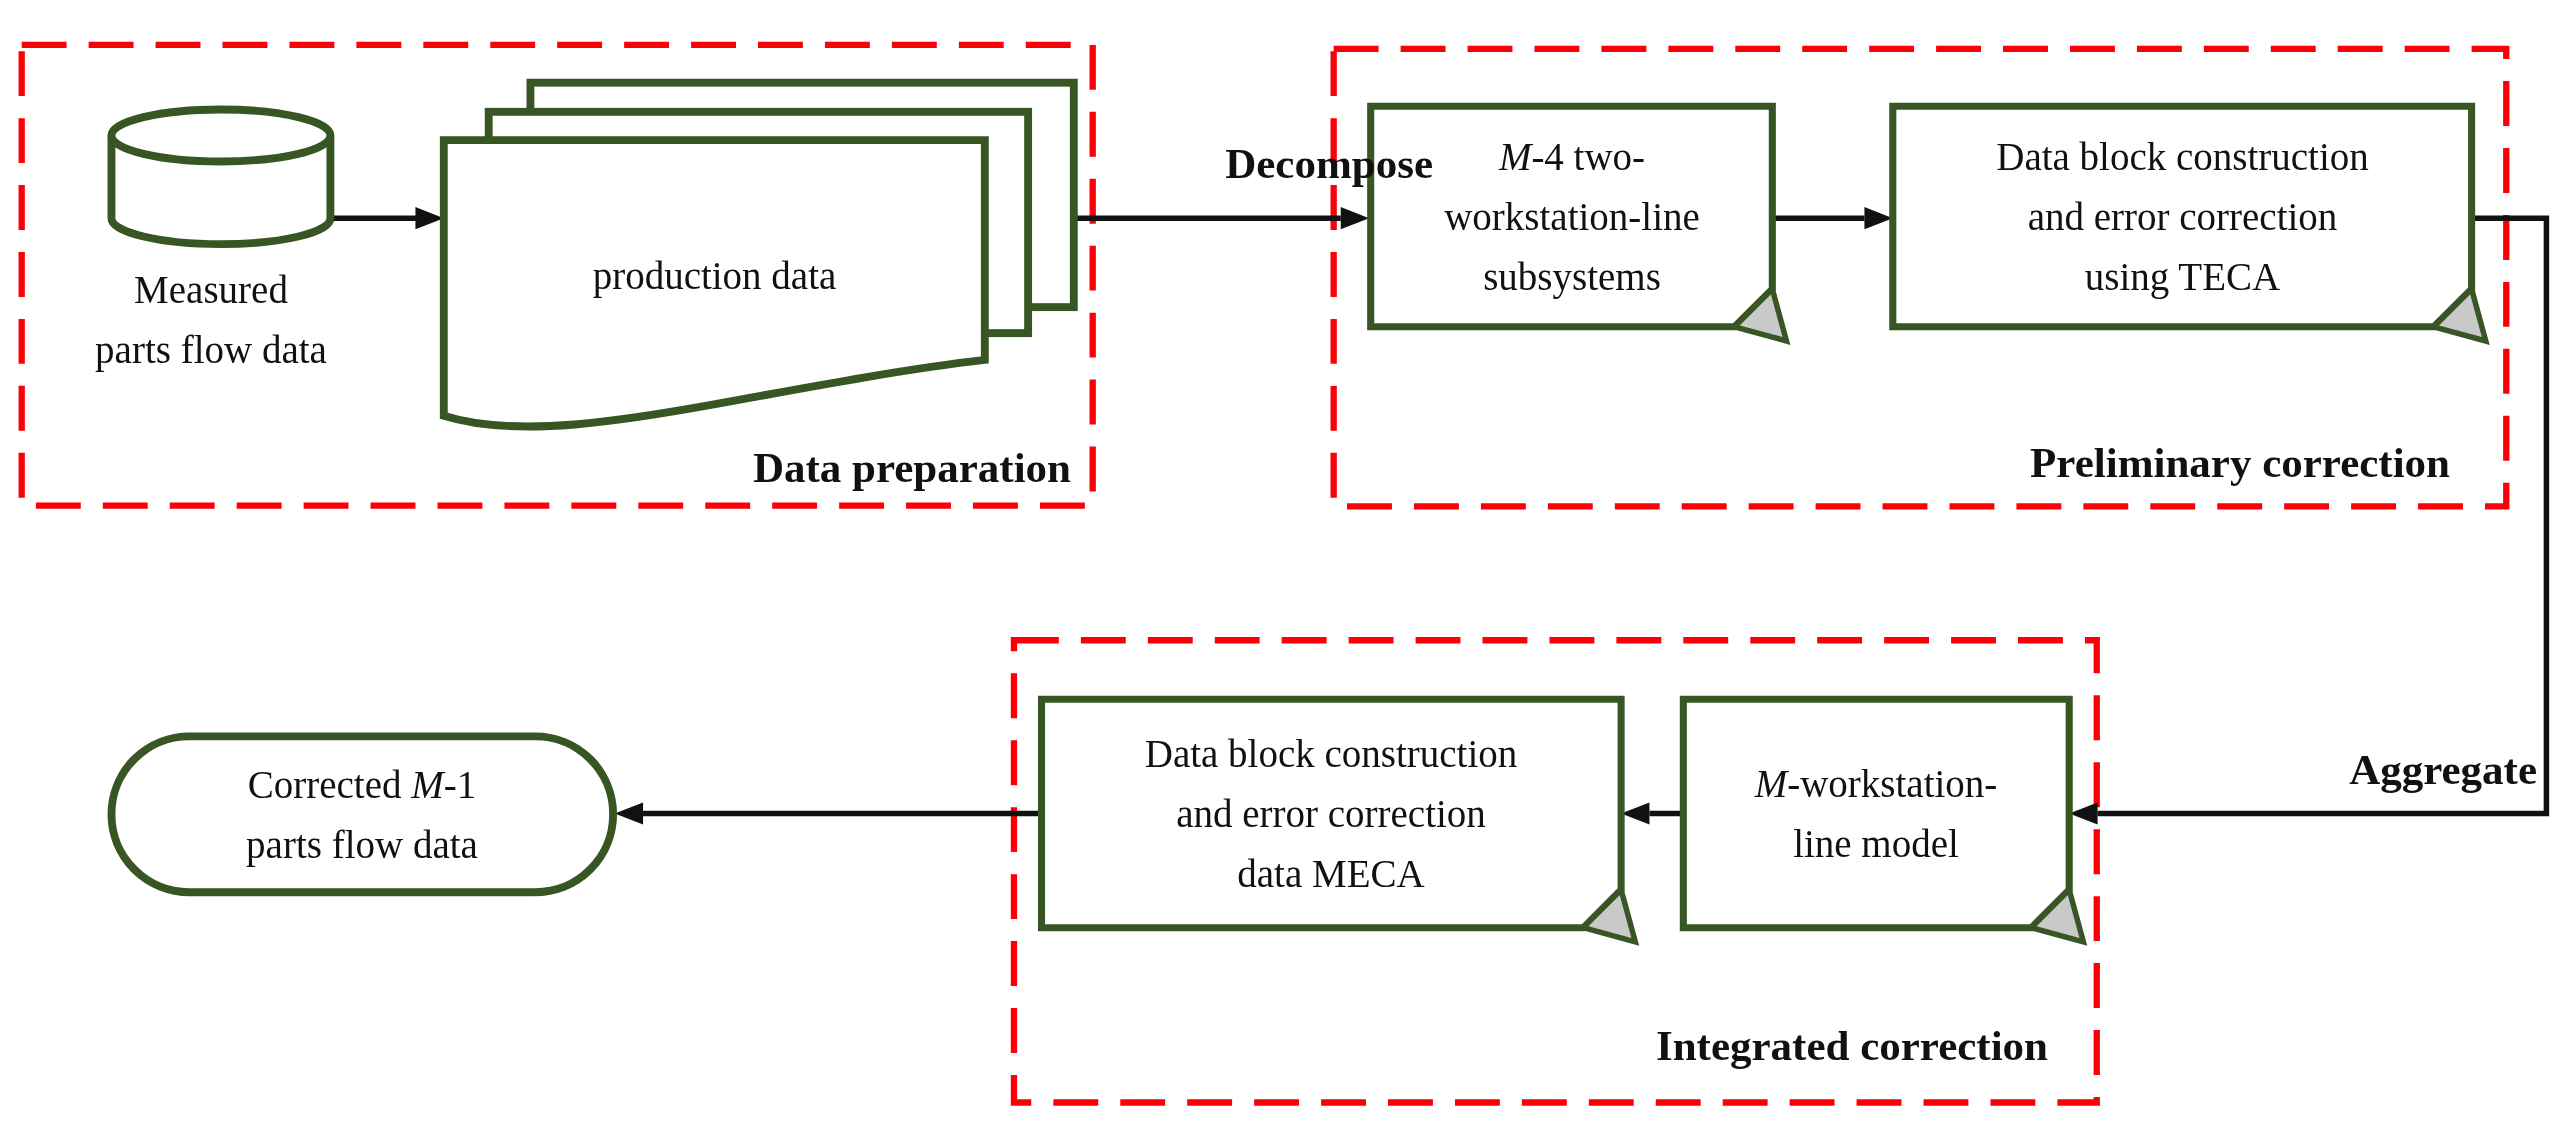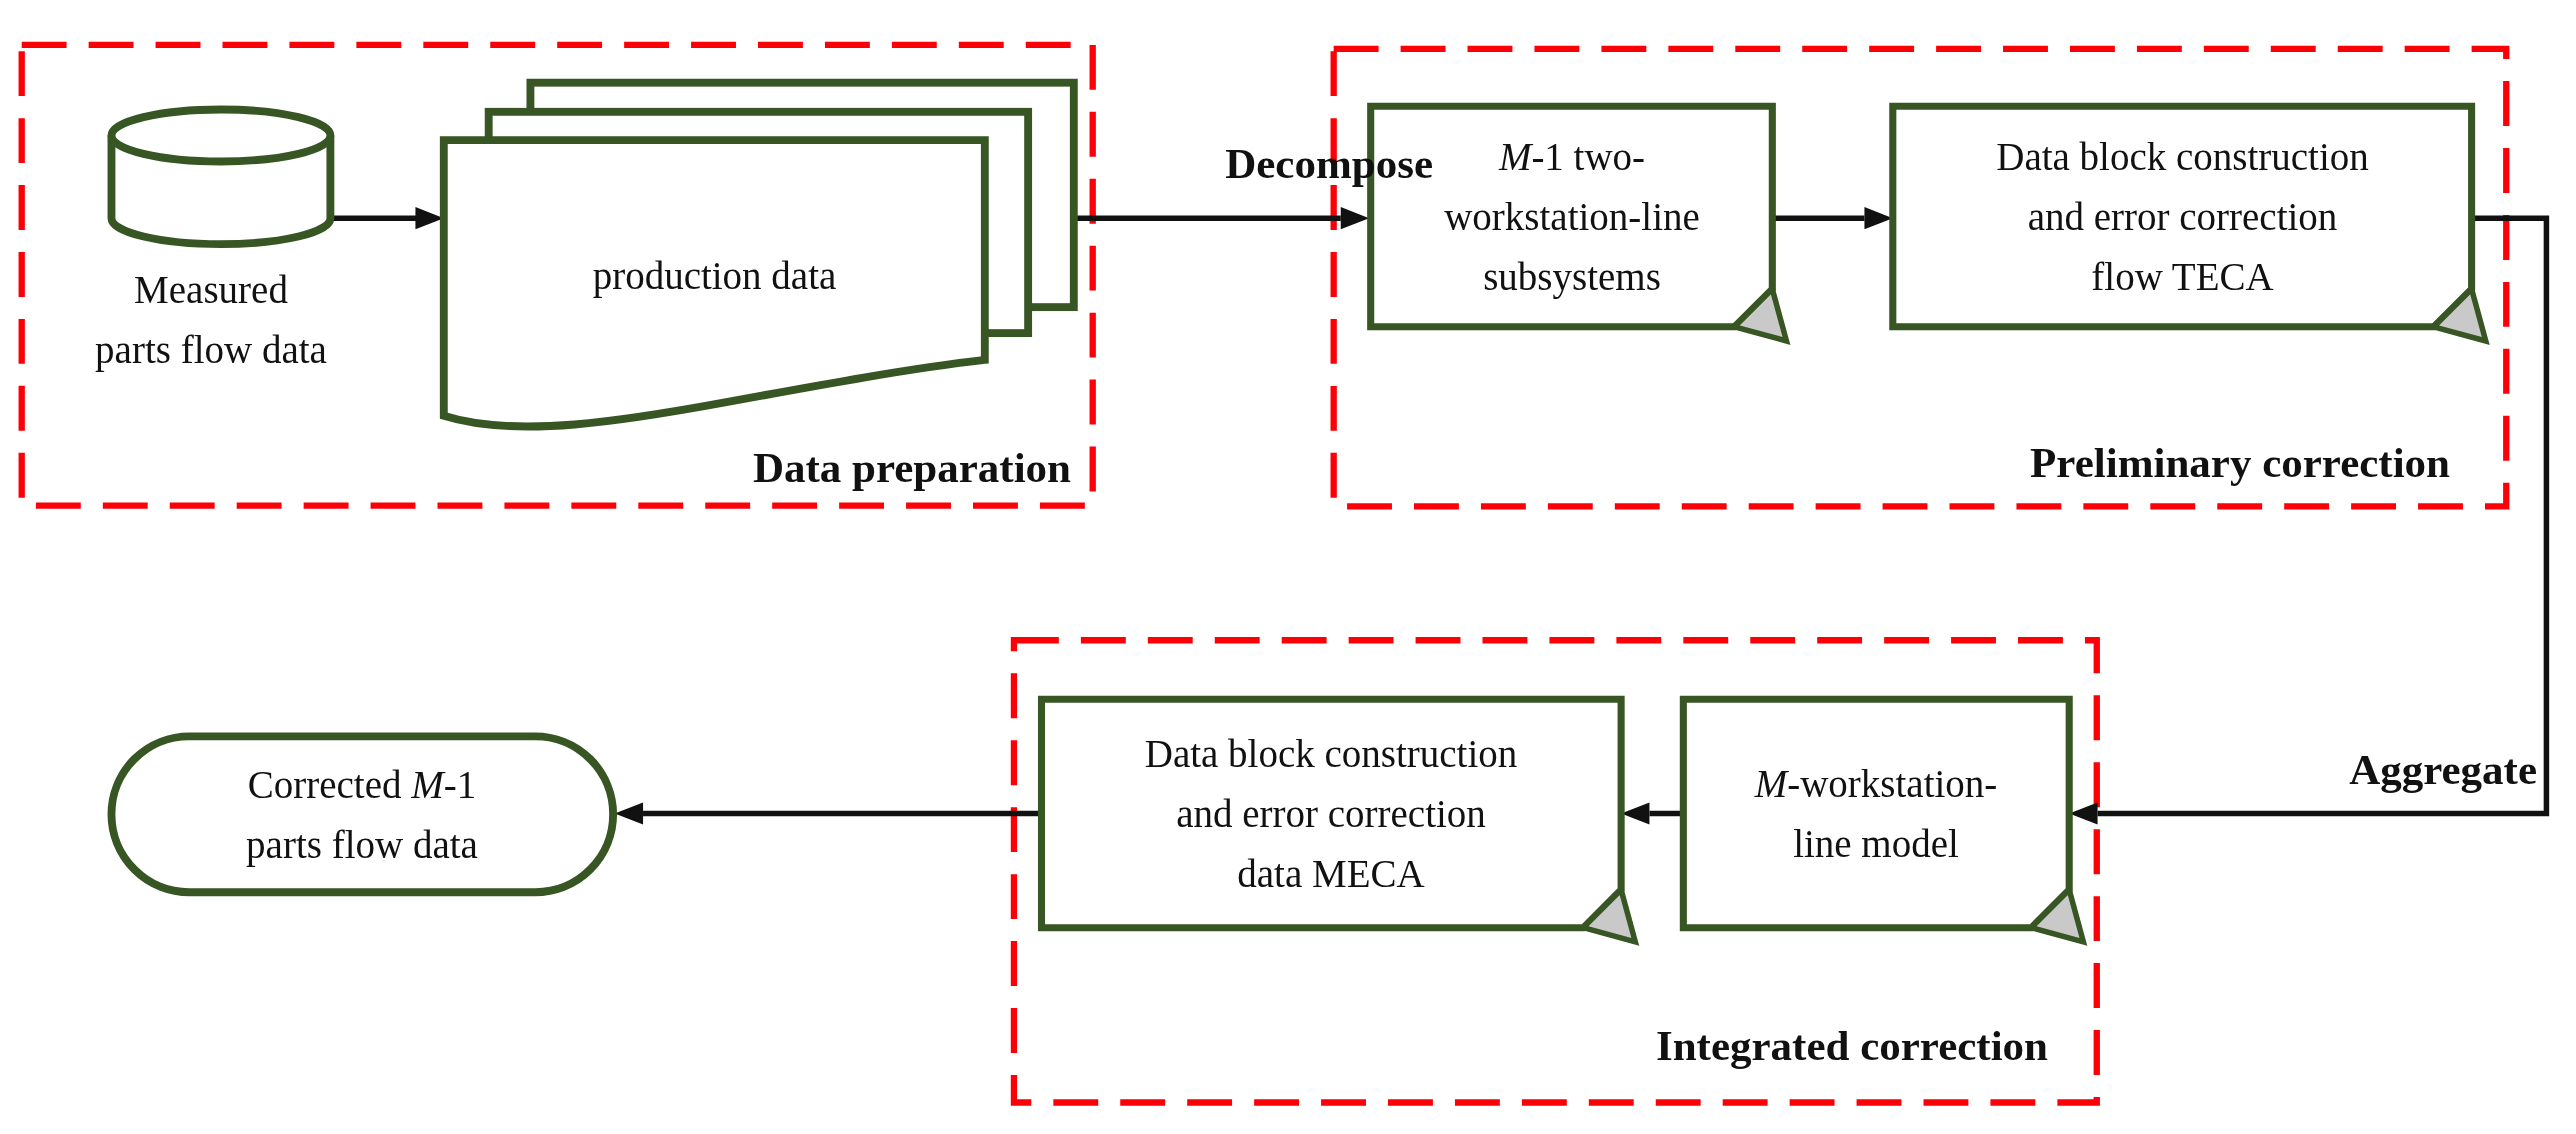--- a/index.html
+++ b/index.html
@@ -113,29 +113,29 @@
     <div>parts flow data</div>
   </div>
 
   <div class="lbl vcenter" style="left:444px; top:150px; width:541px; height:252px;">
     <div>production data</div>
   </div>
 
   <div class="lbl bold" style="left:1000px; top:139px; width:433px;">Decompose</div>
 
   <div class="lbl vcenter" style="left:1371px; top:106px; width:402px; height:221px;">
-    <div><i class="it">M</i><span>-1 two-</span></div>
+    <div><i class="it">M</i><span>-4 two-</span></div>
     <div>workstation-line</div>
     <div>subsystems</div>
   </div>
 
   <div class="lbl vcenter" style="left:1893px; top:106px; width:579px; height:221px;">
     <div>Data block construction</div>
     <div>and error correction</div>
-    <div>flow TECA</div>
+    <div>using TECA</div>
   </div>
 
   <div class="lbl bold right" style="left:520px; top:443px; width:551px;">Data preparation</div>
 
   <div class="lbl bold" style="left:2127px; top:745px; width:410px;">Aggregate</div>
 
   <div class="lbl bold right" style="left:1843px; top:438px; width:607px;">Preliminary correction</div>
 
   <div class="lbl vcenter" style="left:1041px; top:700px; width:580px; height:228px;">
     <div>Data block construction</div>

